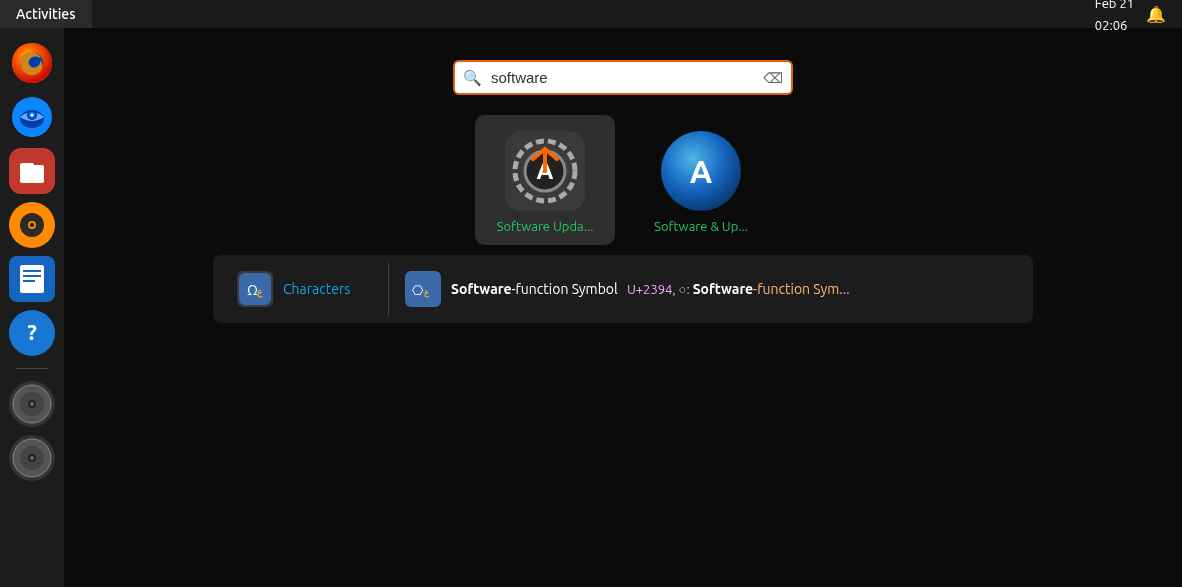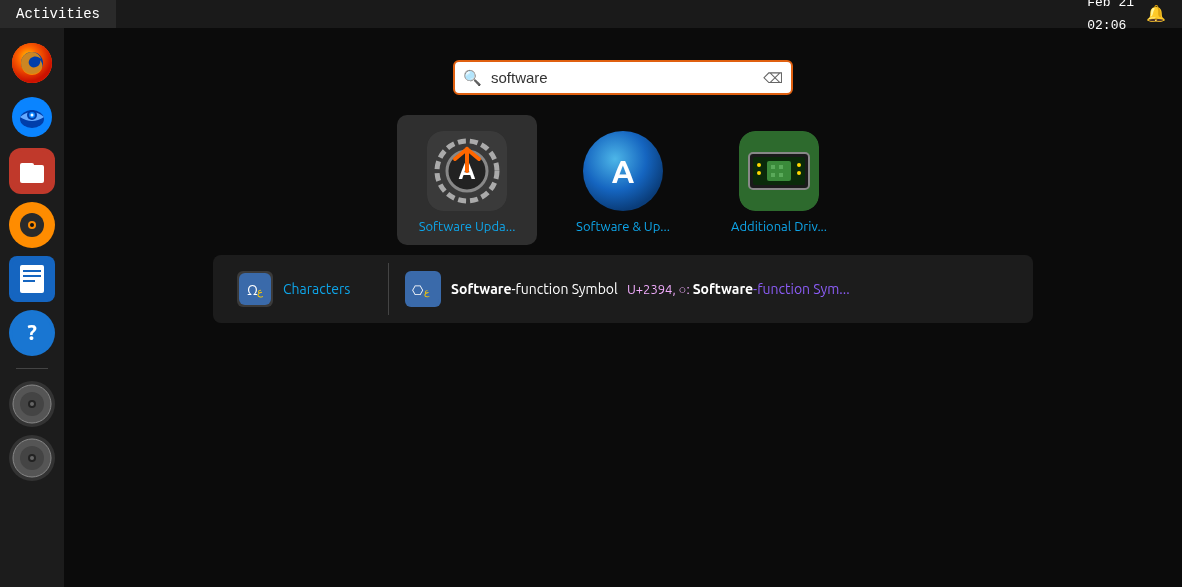--- a/index.html
+++ b/index.html
@@ -14,21 +14,20 @@
 
     
     #topbar {
       position: absolute;
       top: 0; left: 0; right: 0;
       height: 28px;
       background: #1a1a1a;
       display: flex;
       align-items: center;
       z-index: 100;
-      font-family: Liberation Mono, monospace;
     }
     #activities-btn {
       color: #fff;
       font-size: 14px;
       font-weight: 500;
       padding: 0 16px;
       height: 100%;
       display: flex;
       align-items: center;
       cursor: pointer;
@@ -159,21 +158,21 @@
       width: 80px;
       height: 80px;
       border-radius: 16px;
       overflow: hidden;
       display: flex;
       align-items: center;
       justify-content: center;
       margin-bottom: 8px;
     }
     .app-label {
-      color: #0ea5e9;
+      color: #22c55e;
       font-size: 13px;
       text-align: center;
     }
 
     
     #search-results-row {
       margin-top: 10px;
       width: 820px;
       background: rgba(30,30,30,0.95);
       border-radius: 8px;
@@ -369,41 +368,20 @@
               <stop offset="100%" stop-color="#0a3d7a"></stop>
             </radialGradient>
           </defs>
           <circle cx="40" cy="40" r="40" fill="url(#sw-grad)"></circle>
           <text x="40" y="52" text-anchor="middle" fill="#fff" font-size="32" font-weight="bold">A</text>
         </svg>
       </div>
       <span class="app-label">Software &amp; Up...</span>
     </div>
 
-    <div class="app-card">
-      <div class="app-icon-wrap">
-        <svg width="80" height="80" viewBox="0 0 80 80" xmlns="http://www.w3.org/2000/svg">
-          <rect width="80" height="80" rx="16" fill="#2d6a2d"></rect>
-          <rect x="10" y="22" width="60" height="36" rx="4" fill="#1a1a1a" stroke="#888" stroke-width="2"></rect>
-          <rect x="14" y="26" width="52" height="28" rx="2" fill="#0a2a0a"></rect>
-
-          <rect x="28" y="30" width="24" height="20" rx="2" fill="#3a8a3a"></rect>
-          <rect x="32" y="34" width="4" height="4" fill="#5aaa5a"></rect>
-          <rect x="40" y="34" width="4" height="4" fill="#5aaa5a"></rect>
-          <rect x="32" y="42" width="4" height="4" fill="#5aaa5a"></rect>
-          <rect x="40" y="42" width="4" height="4" fill="#5aaa5a"></rect>
-
-          <circle cx="20" cy="34" r="2" fill="#ffd700"></circle>
-          <circle cx="20" cy="42" r="2" fill="#ffd700"></circle>
-          <circle cx="60" cy="34" r="2" fill="#ffd700"></circle>
-          <circle cx="60" cy="42" r="2" fill="#ffd700"></circle>
-        </svg>
-      </div>
-      <span class="app-label">Additional Driv...</span>
-    </div>
 
   </div>
 
   <div id="search-results-row">
 
     <div class="result-app">
       <div class="result-app-icon">
         <svg width="32" height="32" viewBox="0 0 32 32" xmlns="http://www.w3.org/2000/svg">
           <rect width="32" height="32" rx="6" fill="#3a6aaa"></rect>
           <text x="8" y="22" fill="#fff" font-size="14">Ω</text>
@@ -417,20 +395,20 @@
       <div class="result-item-icon">
         <svg width="32" height="32" viewBox="0 0 32 32" xmlns="http://www.w3.org/2000/svg">
           <rect width="32" height="32" rx="6" fill="#3a6aaa"></rect>
           <text x="5" y="22" fill="#fff" font-size="13">⎔</text>
           <text x="17" y="22" fill="#ffcc00" font-size="9">ع</text>
         </svg>
       </div>
       <div class="result-item-text">
         <span class="result-item-title">
           <strong>Software</strong><span>-function Symbol</span>
-          <span style="color:#f0abfc; margin-left:6px; font-size:13px;">U+2394, ○: </span><strong>Software</strong><span style="color:#8b5cf6;">-function Sym...</span>
+          <span style="color:#f0abfc; margin-left:6px; font-size:13px;">U+2394, ○: </span><strong>Software</strong><span style="color:#fdba74;">-function Sym...</span>
         </span>
       </div>
     </div>
 
   </div>
 
 </div>
 
 </body></html>

